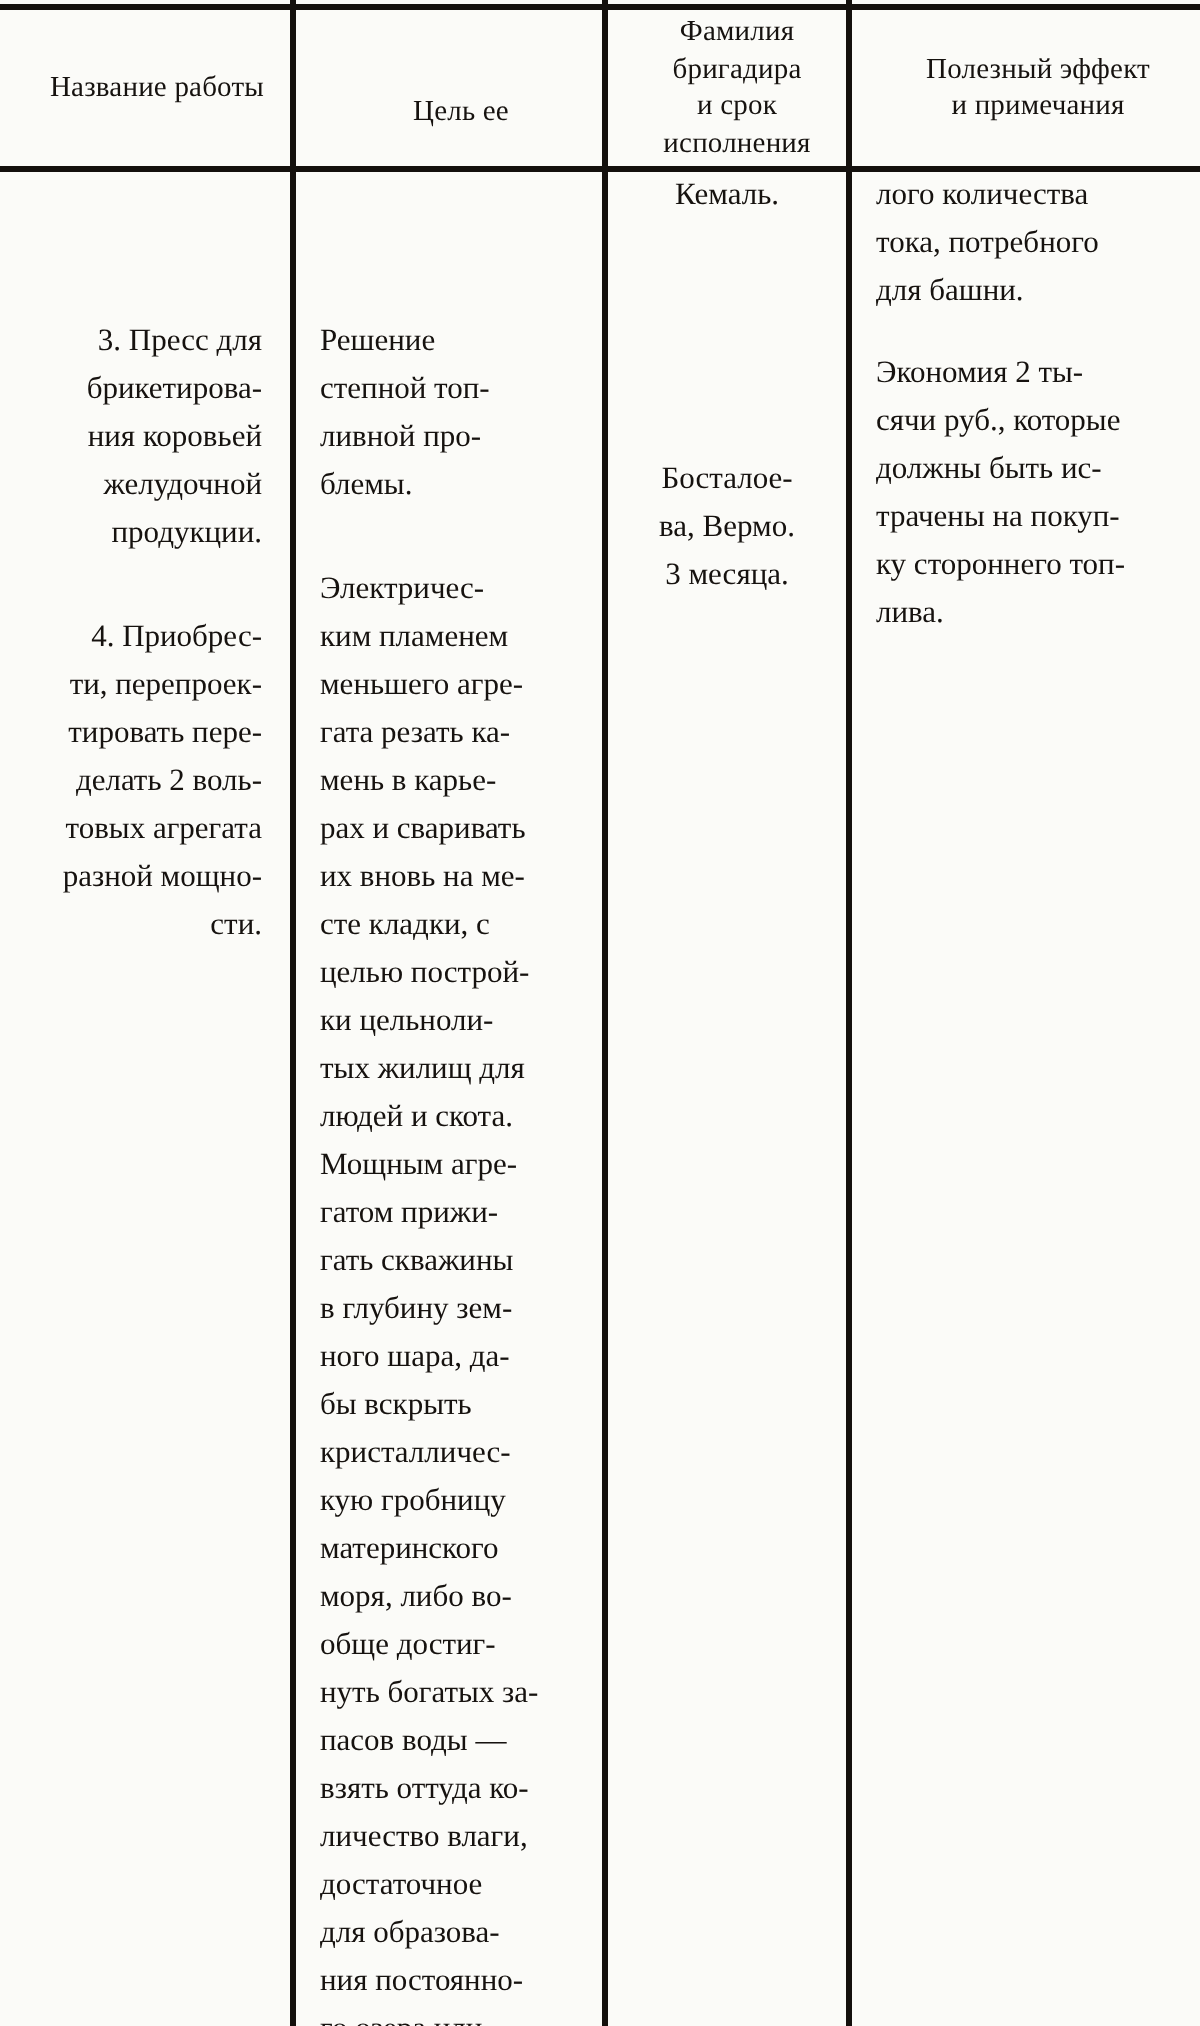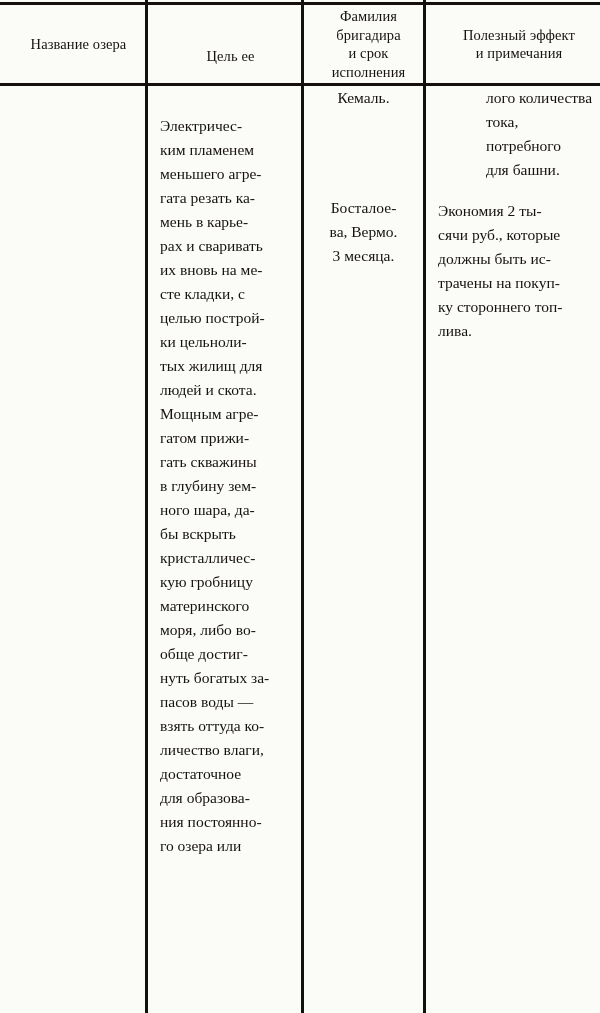--- a/index.html
+++ b/index.html
@@ -93,61 +93,79 @@
   .cell { white-space: pre-line; }
 
   
   .col-1 .cell-a { margin-top: 73px; }
   .col-1 .cell-b { margin-top: 28px; }
 
   .col-2 .cell-a { margin-top: 73px; }
   .col-2 .cell-b { margin-top: 28px; }
 
   .col-3 .cell-a { }
-  .col-3 .cell-b { margin-top: 86px; }
-
-  .col-4 .cell-a { margin-top: 0px; margin-left: 48px; }
+  .col-3 .cell-b { margin-top: 118px; }
+
+  .col-4 .cell-a { margin-top: 0px; }
   .col-4 .cell-b { margin-top: 17px; }
   .col-4 .cell-c { margin-top: 4px; }
 </style>
 </head>
 <body>
 
 <div class="page">
 
   <div class="rule rule-top"></div>
   <div class="rule rule-header"></div>
 
   <div class="vrule vrule-1"></div>
   <div class="vrule vrule-2"></div>
   <div class="vrule vrule-3"></div>
 
   <div class="thead">
     <div class="th th-1">
-      <span>Название озера</span>
+      <span>Название работы</span>
     </div>
     <div class="th th-2">
       <span>Цель ее</span>
     </div>
     <div class="th th-3">
       <span class="cell">Фамилия
 бригадира
 и срок
 исполнения</span>
     </div>
     <div class="th th-4">
       <span class="cell">Полезный эффект
 и примечания</span>
     </div>
   </div>
 
   <div class="tbody">
 
+    <div class="col col-1">
+      <div class="cell cell-a">3. Пресс для
+брикетирова-
+ния коровьей
+желудочной
+продукции.</div>
+      <div class="cell cell-b">4. Приобрес-
+ти, перепроек-
+тировать пере-
+делать 2 воль-
+товых агрегата
+разной мощно-
+сти.</div>
+    </div>
 
     <div class="col col-2">
+      <div class="cell cell-a">Решение
+степной топ-
+ливной про-
+блемы.</div>
       <div class="cell cell-b">Электричес-
 ким пламенем
 меньшего агре-
 гата резать ка-
 мень в карье-
 рах и сваривать
 их вновь на ме-
 сте кладки, с
 целью построй-
 ки цельноли-

